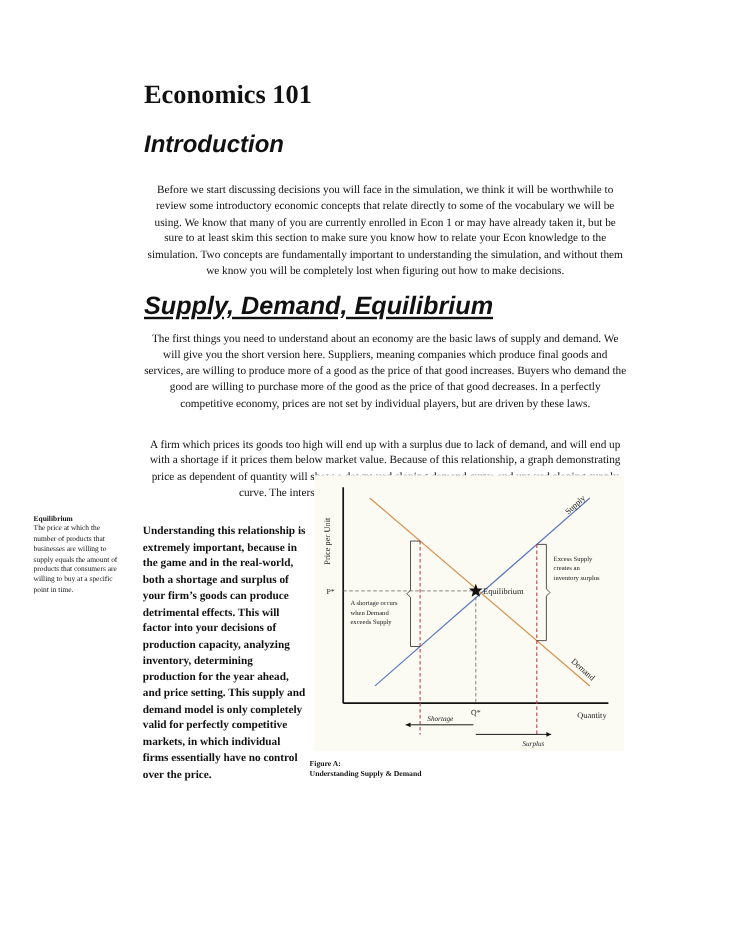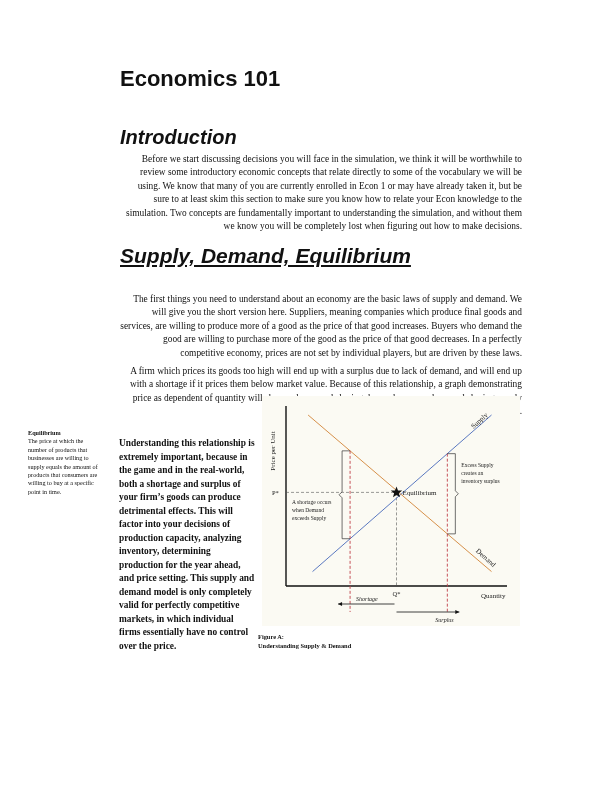--- a/index.html
+++ b/index.html
@@ -1,27 +1,27 @@
 <!DOCTYPE html>
 <html><head>
   <meta charset="utf-8">
   <style>
     html, body { margin: 0; padding: 0; background: #ffffff; }
     body { width: 612px; height: 792px; position: relative; overflow: hidden;
            font-family: "Liberation Serif", serif; color: #111; }
-    .h1 { position: absolute; left: 120px; top: 66px; font-family: Liberation Sans, sans-serif;
+    .h1 { position: absolute; left: 120px; top: 66px; font-family: Liberation Serif, serif;
           font-weight: bold; font-size: 22px; margin: 0; }
     .h2 { position: absolute; left: 120px; font-family: "Liberation Sans", sans-serif;
           font-weight: bold; font-style: italic; margin: 0; }
-    .h2.intro { top: 126px; font-size: 20px; }
+    .h2.intro { top: 110px; font-size: 20px; }
     .h2.sde { top: 244px; font-size: 21px; text-decoration: underline; }
     .para { position: absolute; left: 120px; width: 402px; font-size: 9.4px; line-height: 13.4px;
-            margin: 0; text-align: right; }
+            margin: 0; text-align: center; }
     .p1 { top: 153px; }
-    .p2 { top: 293px; }
+    .p2 { top: 277px; }
     .p3 { top: 365px; }
     .para b { font-weight: bold; }
     .sidebar { position: absolute; left: 28px; top: 429px; width: 75px; font-size: 6.2px;
                line-height: 8.4px; }
     .sidebar .term { font-weight: bold; display: block; }
     .col { position: absolute; left: 119px; top: 437px; width: 138px; font-size: 9.4px;
            line-height: 13.5px; font-weight: bold; }
     .chart { position: absolute; left: 262px; top: 396px; width: 258px; height: 230px;
              background: #fbfaf3; }
     .chart svg { display: block; }

